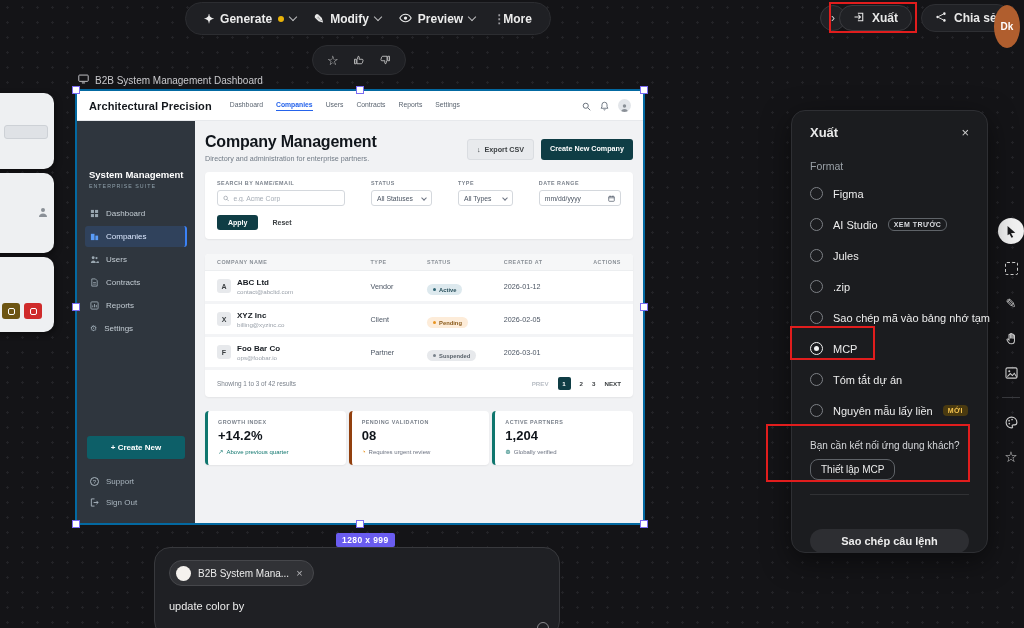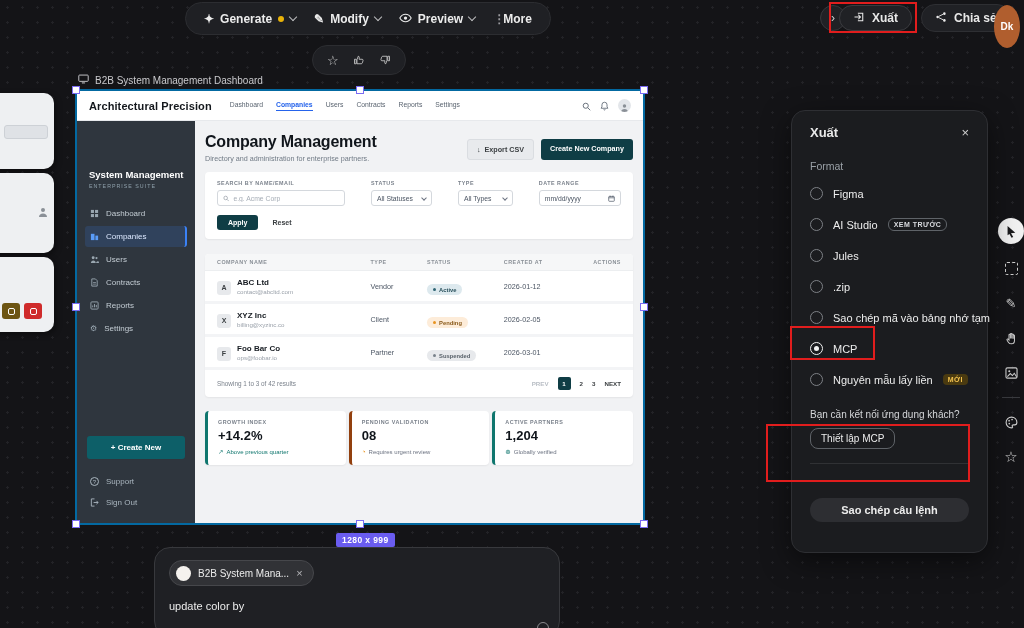--- a/index.html
+++ b/index.html
@@ -103,21 +103,21 @@
   .f-inp input::placeholder { color:#a6adb6; }
   .selchev { margin-left:auto; width:4px; height:4px; border-right:1px solid #6b7280; border-bottom:1px solid #6b7280; transform:rotate(45deg); }
   .f-actions { display:flex; align-items:center; gap:14px; margin-top:9px; }
   .btn-apply { background:#0f3d45; color:#fff; font-size:7px; font-weight:bold; padding:4px 11px; border-radius:3px; }
   .btn-reset { font-size:7px; font-weight:bold; color:#3c4043; }
 
   .tcard { background:#fff; border-radius:4px; box-shadow:0 1px 2px rgba(0,0,0,.06); margin-top:15px; overflow:hidden; }
   .t-head { display:flex; background:#f6f7f8; border-bottom:1px solid #eceef0; padding:5px 12px; }
   .t-h { font-size:5.4px; font-weight:bold; letter-spacing:.5px; color:#8a9097; }
   .t-row { display:flex; align-items:center; padding:6px 12px; border-bottom:3px solid #f3f4f6; }
-  .c1 { width:38%; display:flex; align-items:flex-end; gap:6px; }
+  .c1 { width:38%; display:flex; align-items:center; gap:6px; }
   .c2 { width:14%; } .c3 { width:19%; } .c4 { width:19%; } .c5 { width:10%; text-align:right; }
   .t-av { width:14px; height:14px; border-radius:3px; background:#e7e9ec; color:#3c4043; font-size:7px; font-weight:bold;
     display:flex; align-items:center; justify-content:center; flex:none; }
   .t-name { font-size:8px; font-weight:bold; color:#171c22; }
   .t-mail { font-size:6.2px; color:#9aa1aa; margin-top:1px; }
   .t-type { font-size:7.2px; color:#4b5563; }
   .t-date { font-size:7.2px; color:#4b5563; }
   .badge { display:inline-flex; align-items:center; gap:3px; font-size:5.8px; font-weight:bold;
     padding:2.5px 6px; border-radius:8px; }
   .badge .d { width:3px; height:3px; border-radius:50%; }
@@ -585,20 +585,24 @@
   <div class="opt">
     <span class="radio"></span>
     <span class="opt-lab">Sao chép mã vào bảng nhớ tạm</span>
   </div>
   <div class="opt sel">
     <span class="radio"></span>
     <span class="opt-lab">MCP</span>
   </div>
   <div class="opt">
     <span class="radio"></span>
+    <span class="opt-lab">Tóm tắt dự án</span>
+  </div>
+  <div class="opt">
+    <span class="radio"></span>
     <span class="opt-lab">Nguyên mẫu lấy liền</span>
     <span class="ep-badge new">MỚI</span>
   </div>
 
   <div class="ep-q">Bạn cần kết nối ứng dụng khách?</div>
   <span class="ep-setup">Thiết lập MCP</span>
   <div class="ep-div"></div>
   <div class="ep-copy">Sao chép câu lệnh</div>
 </div>
 

